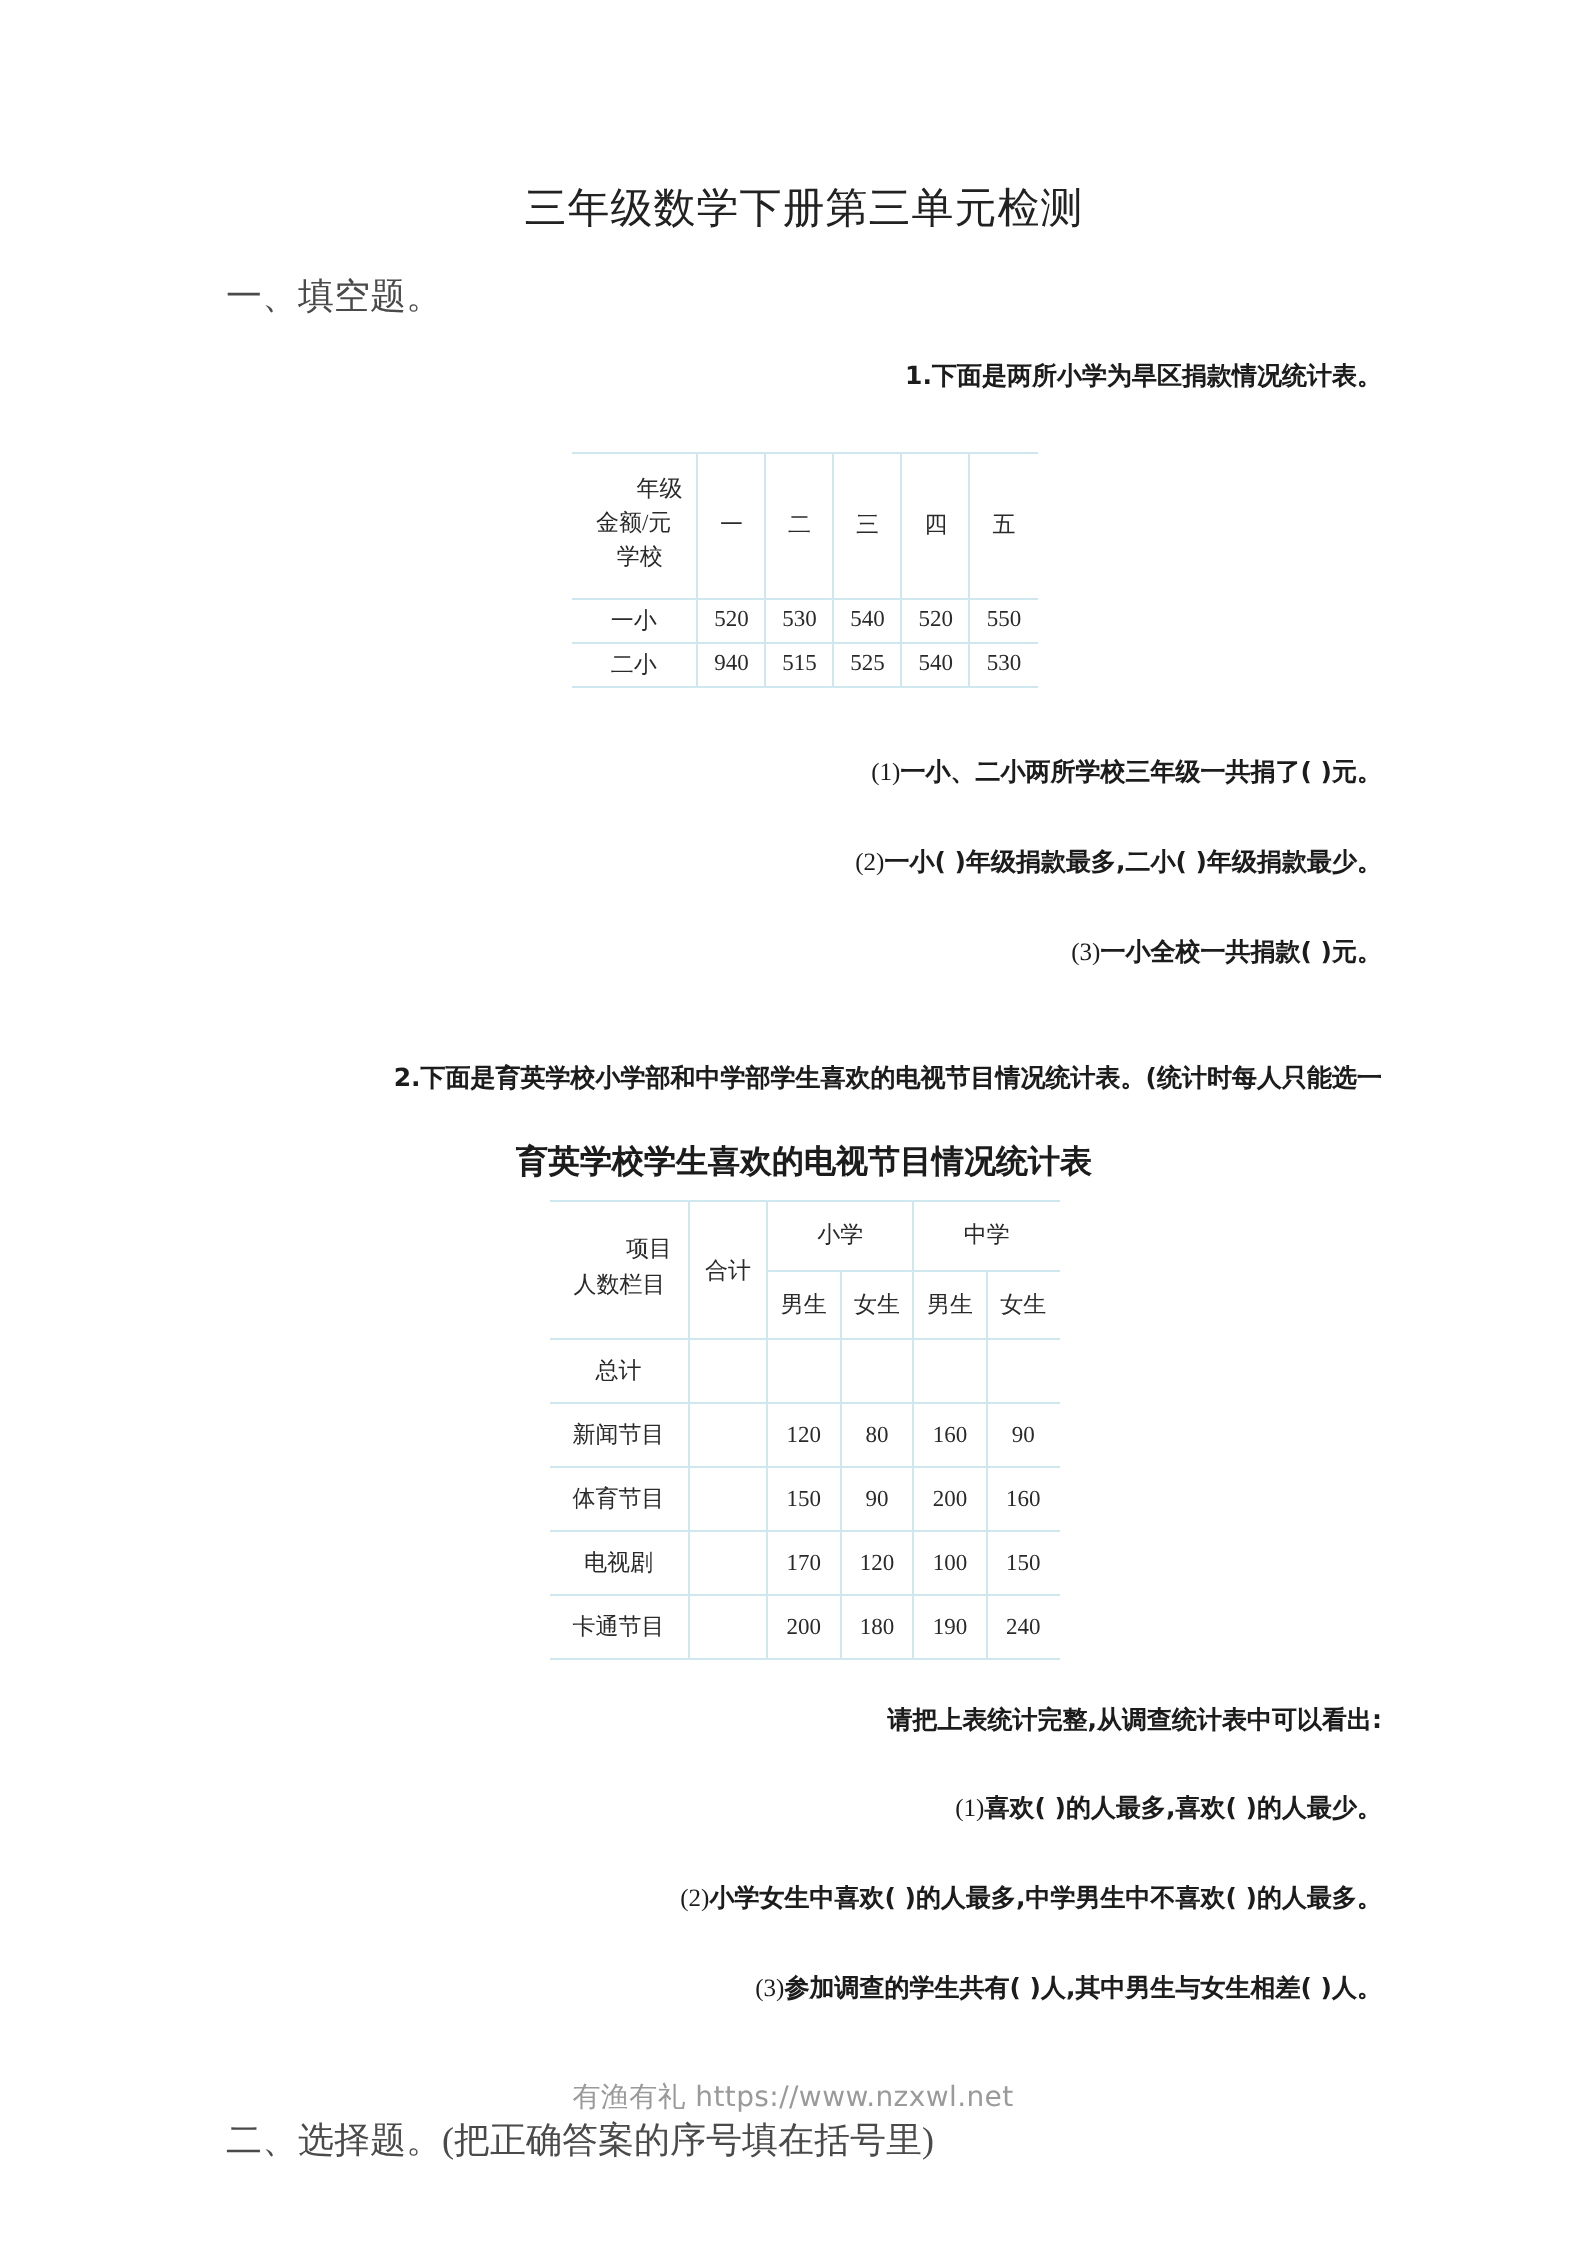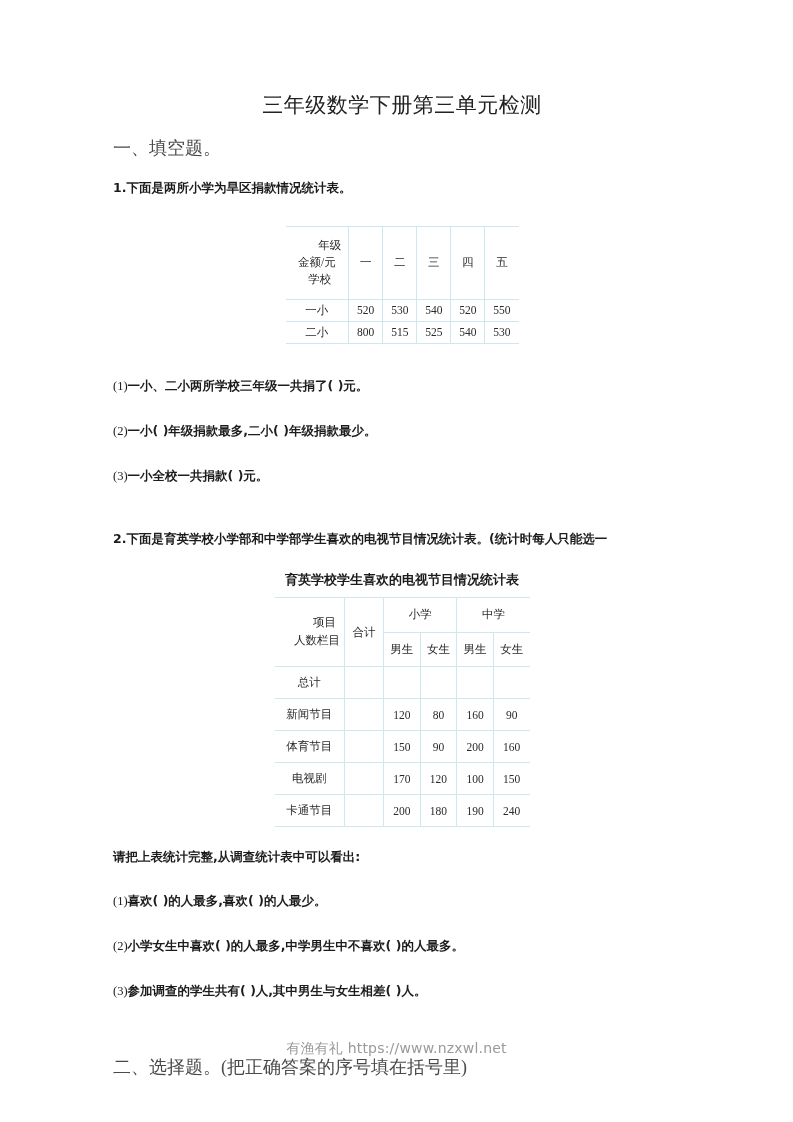--- a/index.html
+++ b/index.html
@@ -48,35 +48,36 @@
     margin: 0 0 15px 0;
     line-height: 1.4;
   }
   .q-line {
     font-family: "DejaVu Sans", "Liberation Sans", sans-serif;
     font-size: 12.5px;
     color: #1c1c1c;
     margin: 0 0 21px 0;
     line-height: 1.85;
     font-weight: 600;
+    text-align: right;
   }
   .q-line.wide { margin-bottom: 16px; }
   .q-num {
     font-family: "Liberation Serif", "DejaVu Serif", serif;
     font-weight: 400;
   }
 
   
   .table-wrap {
     display: flex;
     justify-content: center;
   }
   .table-title {
     font-family: "DejaVu Sans", "Liberation Sans", sans-serif;
-    font-size: 13px;
+    font-size: 16px;
     font-weight: 600;
     text-align: center;
     color: #1c1c1c;
     margin: 0 0 8px 0;
   }
   table.stat {
     border-collapse: collapse;
     font-family: "Liberation Serif", "DejaVu Serif", serif;
     font-size: 11.5px;
     color: #2a2a2a;
@@ -107,21 +108,21 @@
 
   
   #table-tv { width: 255px; }
   #table-tv td { height: 31px; }
   #table-tv td.hcorner {
     width: 65px; height: 62px;
     padding: 3px 4px;
     line-height: 1.55;
   }
   .hc-item { display: block; text-align: right;  padding-right: 4px; }
-  .hc-count{ display: block; text-align: right;   padding-left: 1px; }
+  .hc-count{ display: block; text-align: center;   padding-left: 1px; }
   #table-tv td.total-col { width: 40px; }
   #table-tv td.grp       { width: 75px; height: 31px; }
   #table-tv td.sub       { width: 37px; height: 31px; }
   #table-tv td.rlab      { width: 65px; }
   #table-tv td.cell      { width: 37px; }
 
   
   .watermark {
     position: absolute;
     left: 0;
@@ -169,21 +170,21 @@
           <tr>
             <td class="rowlab">一小</td>
             <td class="num">520</td>
             <td class="num">530</td>
             <td class="num">540</td>
             <td class="num">520</td>
             <td class="num">550</td>
           </tr>
           <tr>
             <td class="rowlab">二小</td>
-            <td class="num">800</td>
+            <td class="num">940</td>
             <td class="num">515</td>
             <td class="num">525</td>
             <td class="num">540</td>
             <td class="num">530</td>
           </tr>
         </tbody>
       </table>
     </div>
 
     <div class="spacer-lg"></div>

